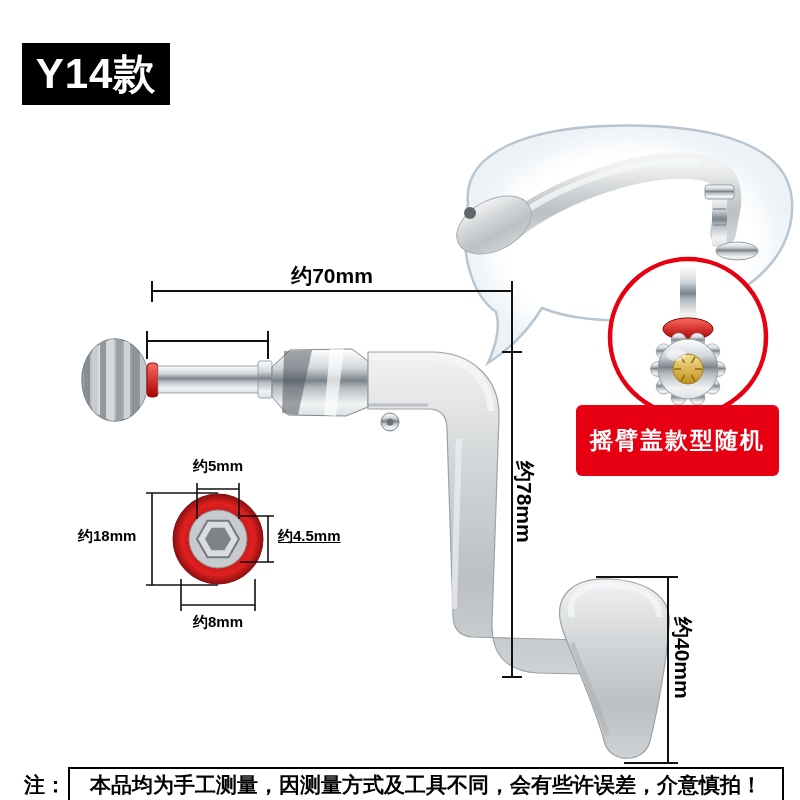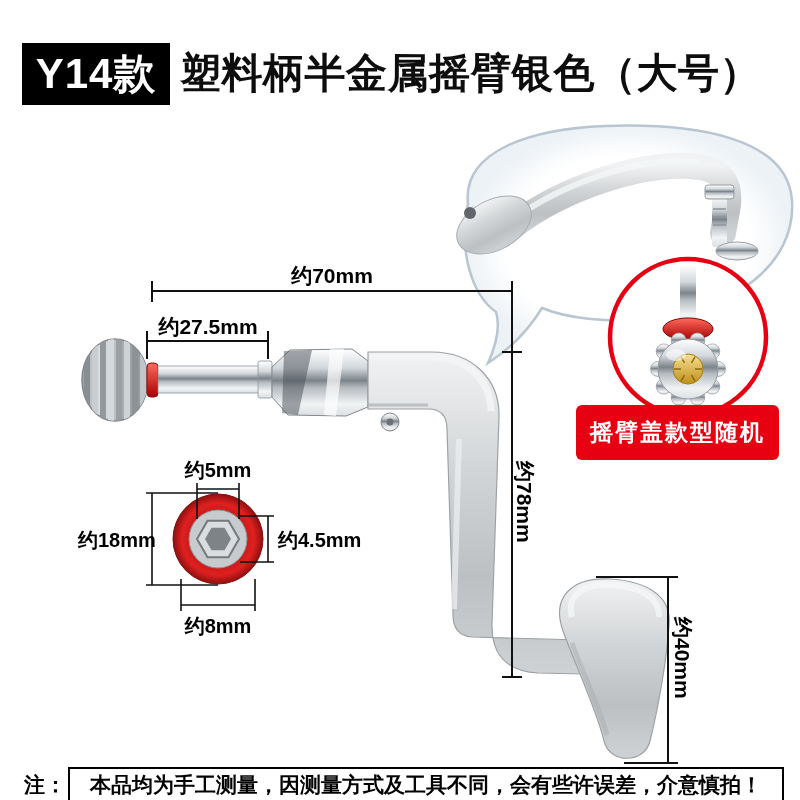--- a/index.html
+++ b/index.html
@@ -15,25 +15,25 @@
     left:22px; top:24px; width:148px; height:62px;
     background:var(--badge-bg,#000); color:#fff;
     font-size:42px; font-weight:700; letter-spacing:1px;
     display:flex; align-items:center; justify-content:center;
   }
   .title {
     left:180px; top:27px; font-size:41px; font-weight:700;
     color:#0d0d0d; letter-spacing:.5px; white-space:nowrap;
   }
   .dim { font-size:21px; font-weight:600; color:#000; text-align:center; white-space:nowrap; }
-  .dim-sm { font-size:20px; }
+  .dim-sm { font-size:15px; }
   .rot { transform-origin:0 0; transform:rotate(90deg); }
   .callout-label {
     left:576px; top:386px; background:var(--accent-red,#e60012); color:#fff;
-    font-size:23px; font-weight:700; padding:12px 14px; border-radius:6px;
+    font-size:23px; font-weight:700; padding:20px 14px; border-radius:6px;
     letter-spacing:2px; white-space:nowrap;
   }
   .variant {
     left:116px; top:656px; font-size:40px; font-weight:700;
     color:var(--variant-text,#8d9cb3); letter-spacing:6px; white-space:nowrap;
   }
   .note {
     left:24px; top:748px; display:flex; align-items:center;
     font-size:21px; font-weight:600; color:#000; white-space:nowrap;
   }
@@ -203,29 +203,27 @@
       <line x1="512" y1="333" x2="512" y2="658"></line>
       <line x1="502" y1="333" x2="522" y2="333"></line>
       <line x1="502" y1="658" x2="522" y2="658"></line>
       <line x1="596" y1="558" x2="678" y2="558"></line>
       <line x1="624" y1="744" x2="678" y2="744"></line>
       <line x1="668" y1="558" x2="668" y2="744"></line>
     </g>
   </svg>
 
   <div class="abs badge">Y14款</div>
-  <div class="abs title">塑料柄半金属摇臂银色（大号）</div>
 
   <div class="abs dim" style="left:272px; top:243px; width:120px;text-align:center;">约70mm</div>
-  <div class="abs dim" style="left:148px; top:294px; width:120px;">约27.5mm</div>
   <div class="abs dim rot" style="left:538px; top:442px;">约78mm</div>
   <div class="abs dim rot" style="left:696px; top:598px;">约40mm</div>
   <div class="abs dim dim-sm" style="left:180px; top:438px; width:76px;">约5mm</div>
-  <div class="abs dim dim-sm" style="left:78px; top:508px; width:68px; text-align:center;">约18mm</div>
-  <div class="abs dim dim-sm" style="left:278px; top:508px;">约4.5mm</div>
+  <div class="abs dim dim-sm" style="left:78px; top:508px; width:68px; text-align:left;">约18mm</div>
+  <div class="abs dim dim-sm" style="left:278px; top:508px;text-decoration:underline;">约4.5mm</div>
   <div class="abs dim dim-sm" style="left:180px; top:594px; width:76px;">约8mm</div>
 
   <div class="abs callout-label">摇臂盖款型随机</div>
 
 
   <div class="abs note">
     <span>注：</span>
     <span class="note-box">本品均为手工测量，因测量方式及工具不同，会有些许误差，介意慎拍！</span>
   </div>
 

